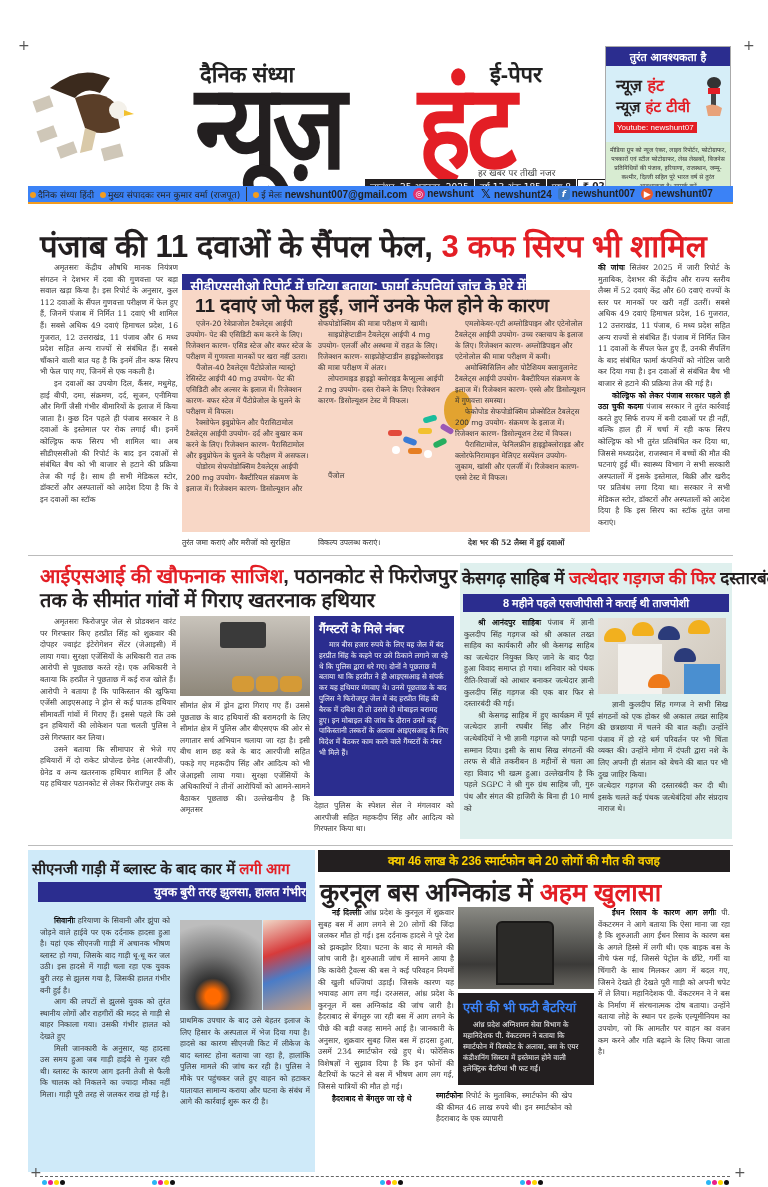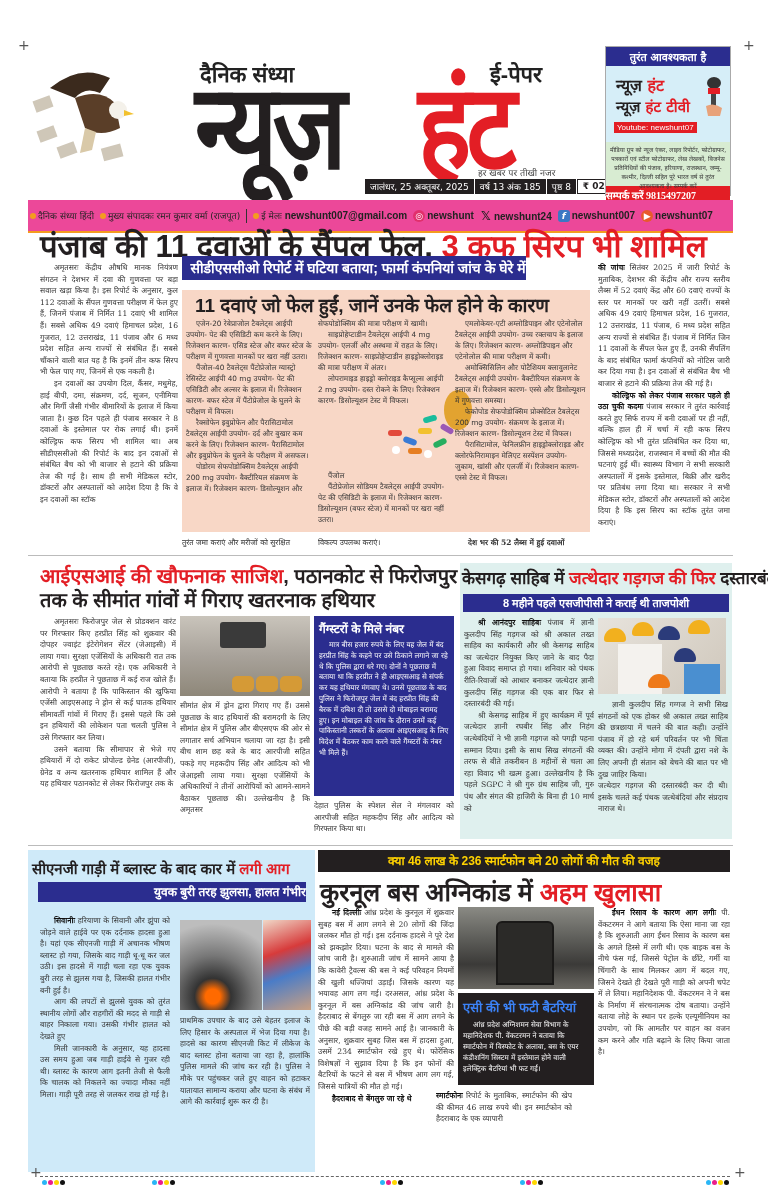--- a/index.html
+++ b/index.html
@@ -23,36 +23,36 @@
   .ad-body { background: #d6eef8; height: 76px; position: relative; }
   .ad-body .t1 { position:absolute; left:10px; top:8px; font-size:16px; font-weight:bold; color:#231f20; }
   .ad-body .t1 b { color:#e31e25; }
   .ad-body .t2 { position:absolute; left:10px; top:30px; font-size:15px; font-weight:bold; color:#231f20; }
   .ad-body .t2 b { color:#e31e25; }
   .ad-body .yt { position:absolute; left:8px; top:56px; font-size:8px; background:#e31e25; color:#fff; padding:1px 3px; font-family:"Liberation Sans", sans-serif;}
   .ad-body .mic { position:absolute; right:6px; top:10px; width:22px; height:40px; }
   .ad-text { background: #d8ecd2; font-size: 6px; line-height: 9px; text-align: center; padding: 3px; height: 44px; color:#333;}
   .ad-contact { background: #e31e25; color: #fff; font-size: 10px; text-align: left; font-weight: bold; padding: 2px 0; font-family: Liberation Serif, serif; }
 
-  .infobar { left: 28px; top: 200px; width: 705px; height: 33px; background: #ec4899; border-bottom: 2px solid #f39c1f; display: flex; align-items: center; font-size: 9px; gap: 6px; padding-left: 2px; white-space: nowrap; }
+  .infobar { left: 28px; top: 186px; width: 705px; height: 18px; background: #3b82f6; border-bottom: 2px solid #f39c1f; display: flex; align-items: center; font-size: 9px; gap: 6px; padding-left: 2px; white-space: nowrap; }
   .dot { display:inline-block; width:6px; height:6px; border-radius:50%; background:#f39c1f; margin-right:2px; }
   .infobar .sep { border-left: 1px solid #333; height: 14px; }
   .infobar b { font-family: "Liberation Sans", sans-serif; font-weight:bold; font-size: 10px; }
   .sicon { display:inline-block; width:12px; height:12px; border-radius:3px; color:#fff; font-size:9px; text-align:center; line-height:12px; font-weight:bold; margin-right:2px; }
 
   
   .hl1 { left: 40px; top: 224px; font-size: 31px; font-weight: bold; color: #231f20; white-space: nowrap; font-family: "Liberation Sans", sans-serif; }
   .hl1 .red { color: #e31e25; }
 
   .col-text { font-size: 7.6px; line-height: 11.6px; text-align: justify; color: #333; font-family: "DejaVu Serif", serif; }
   .col-text p { text-indent: 14px; }
   .col-text b { color: #111; }
 
   .c1 { left: 40px; top: 262px; width: 138px; height: 290px; overflow: hidden; }
-  .blue-banner { left: 182px; top: 256px; width: 344px; height: 24px; background: #2b2d8f; color: #fff; font-size: 14px; font-weight: bold; text-align: center; line-height: 24px; font-family: "Liberation Sans", sans-serif; padding-left: 8px; }
+  .blue-banner { left: 182px; top: 274px; width: 344px; height: 24px; background: #2b2d8f; color: #fff; font-size: 14px; font-weight: bold; text-align: center; line-height: 24px; font-family: "Liberation Sans", sans-serif; padding-left: 8px; }
   .pink-box { left: 182px; top: 290px; width: 408px; height: 242px; background: #f8d7c6; }
   .pink-title { left: 195px; top: 292px; font-size: 19px; font-weight: bold; color: #231f20; white-space: nowrap; font-family: "Liberation Sans", sans-serif;}
   .pk-col { font-size: 7.3px; line-height: 11px; color: #333; font-family: "DejaVu Sans", sans-serif;}
   .pk-col p { text-indent: 10px; }
   .pk1 { left: 186px; top: 318px; width: 128px; height: 212px; overflow:hidden; }
   .pk2 { left: 318px; top: 318px; width: 132px; height: 212px; overflow:hidden; }
   .pk3 { left: 455px; top: 318px; width: 132px; height: 212px; overflow:hidden; }
   .pills { left: 378px; top: 390px; width: 95px; height: 75px; }
   .pk-cont { left: 182px; top: 537px; font-size: 7.5px; color:#333; font-family: "DejaVu Serif", serif; white-space:nowrap;}
   .pk-cont2 { left: 318px; top: 537px; font-size: 7.5px; color:#333; font-family: "DejaVu Serif", serif; white-space:nowrap;}
@@ -183,21 +183,20 @@
     <p>पैंजोल-40 टैबलेट्स पैंटोप्रेजोल ग्यास्ट्रो रेसिस्टेंट आईपी 40 mg उपयोग- पेट की एसिडिटी और अल्सर के इलाज में। रिजेक्शन कारण- बफर स्टेज में पैंटोप्रेजोल के घुलने के परीक्षण में विफल।</p>
     <p>रैक्सोफेन इबुप्रोफेन और पैरासिटामोल टैबलेट्स आईपी उपयोग- दर्द और बुखार कम करने के लिए। रिजेक्शन कारण- पैरासिटामोल और इबुप्रोफेन के घुलने के परीक्षण में असफल।</p>
     <p>पोडोरम सेफपोडोक्सिम टैबलेट्स आईपी 200 mg उपयोग- बैक्टीरियल संक्रमण के इलाज में। रिजेक्शन कारण- डिसोल्यूशन और</p>
 </div>
 <div class="abs pk-col pk2">
   <p style="text-indent:0">सेफपोडोक्सिम की मात्रा परीक्षण में खामी।</p>
     <p>साइप्रोहेप्टाडीन टैबलेट्स आईपी 4 mg उपयोग- एलर्जी और अस्थमा में राहत के लिए। रिजेक्शन कारण- साइप्रोहेप्टाडीन हाइड्रोक्लोराइड की मात्रा परीक्षण में अंतर।</p>
     <p>लोपरामाइड हाइड्रो क्लोराइड कैप्सूल्स आईपी 2 mg उपयोग- दस्त रोकने के लिए। रिजेक्शन कारण- डिसोल्यूशन टेस्ट में विफल।</p>
   <div style="height:64px"></div>
   <p>पैंजोल</p>
-    <p>पैंटोप्रेजोल सोडियम टैबलेट्स आईपी उपयोग- पेट की एसिडिटी के इलाज में। रिजेक्शन कारण- डिसोल्यूशन (बफर स्टेज) में मानकों पर खरा नहीं उतरा।</p>
 </div>
 <svg class="abs pills" viewBox="0 0 95 75">
   <ellipse cx="80" cy="20" rx="14" ry="20" fill="#e2a330"></ellipse>
   <g>
     <rect x="10" y="40" width="14" height="6" rx="3" fill="#e24a3b"></rect>
     <rect x="25" y="48" width="14" height="6" rx="3" fill="#3a7bd5" transform="rotate(20 32 51)"></rect>
     <rect x="40" y="38" width="14" height="6" rx="3" fill="#f2c12e"></rect>
     <rect x="55" y="50" width="14" height="6" rx="3" fill="#27ae60" transform="rotate(-25 62 53)"></rect>
     <rect x="30" y="58" width="14" height="6" rx="3" fill="#e67e22"></rect>
     <rect x="62" y="36" width="14" height="6" rx="3" fill="#9b59b6" transform="rotate(30 69 39)"></rect>

